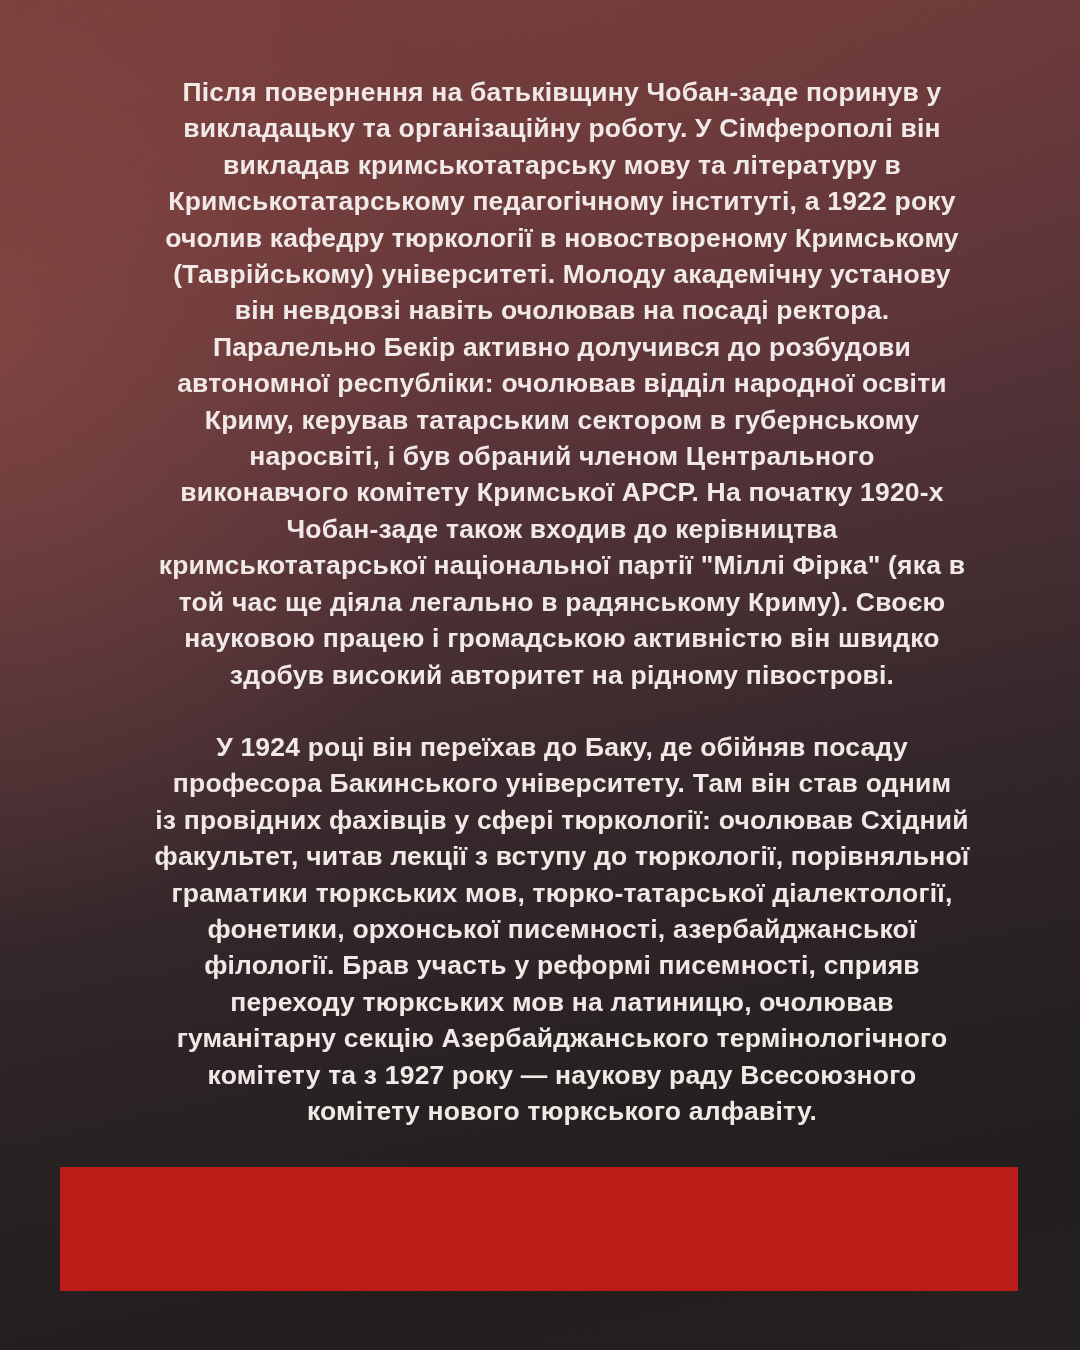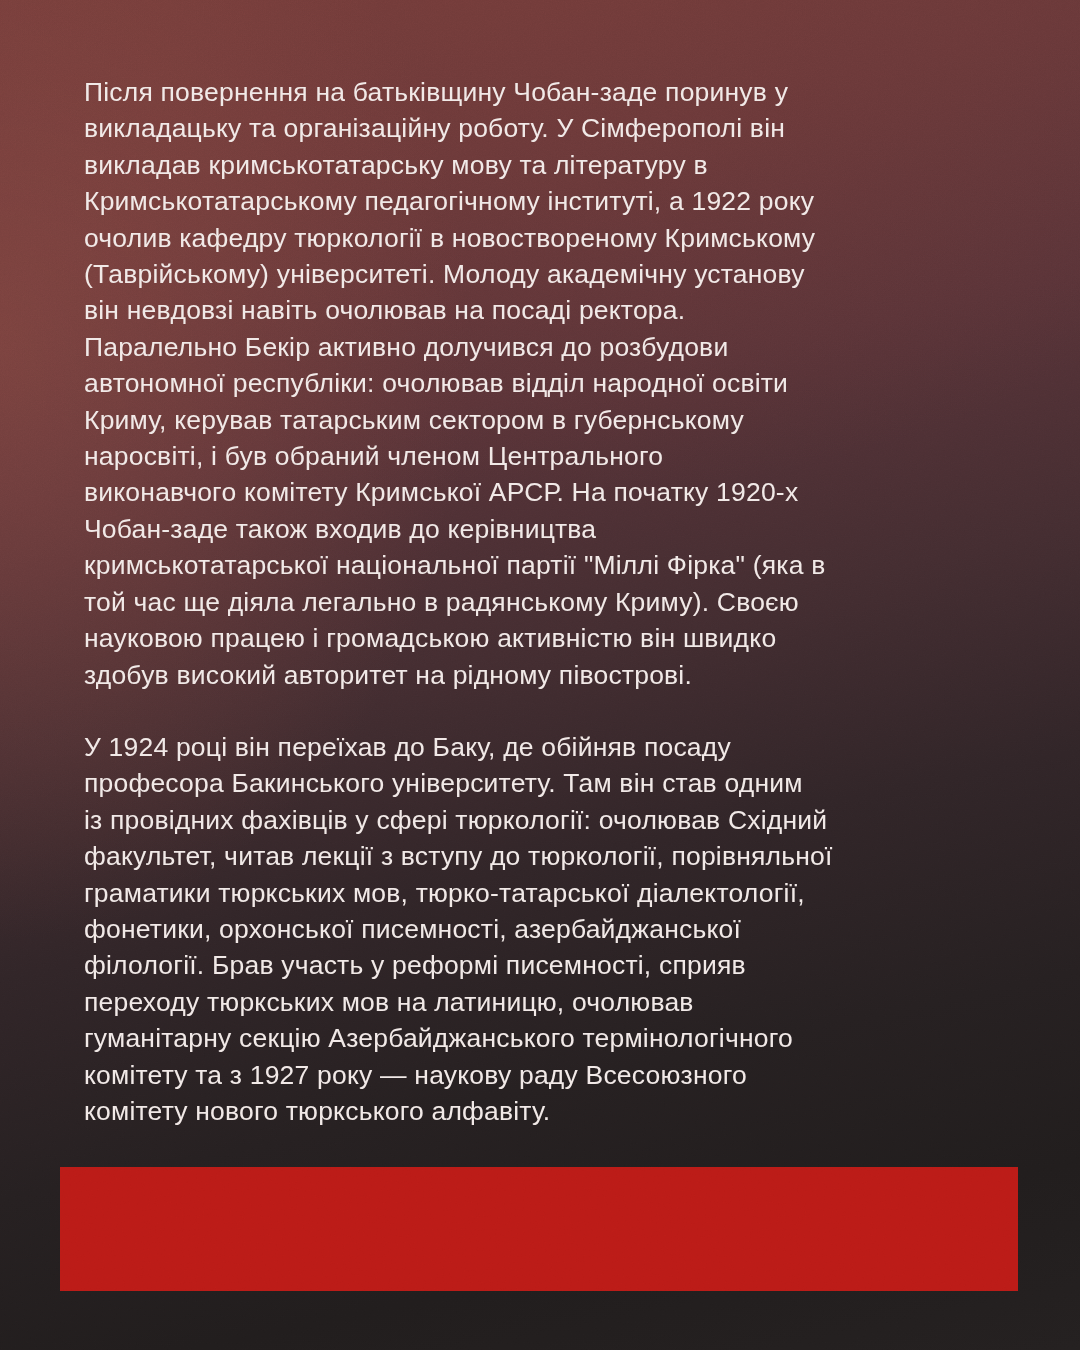--- a/index.html
+++ b/index.html
@@ -37,25 +37,26 @@
   .content {
     position: absolute;
     left: 84px;
     top: 74px;
     width: 956px;
   }
   .content p {
     margin: 0 0 36px 0;
     font-size: 26.5px;
     line-height: 36.4px;
-    font-weight: 400;
+    font-weight: 700;
     letter-spacing: 0.2px;
     color: var(--text-color, #f1e9e7);
     white-space: pre-line;
     text-rendering: optimizeLegibility;
+    text-align: center;
   }
   .red-bar {
     margin-left: -24px;
     margin-top: 38px;
     width: 958px;
     height: 124px;
     background: var(--accent-bar-color, #bb1b17);
   }
 </style>
 </head>

